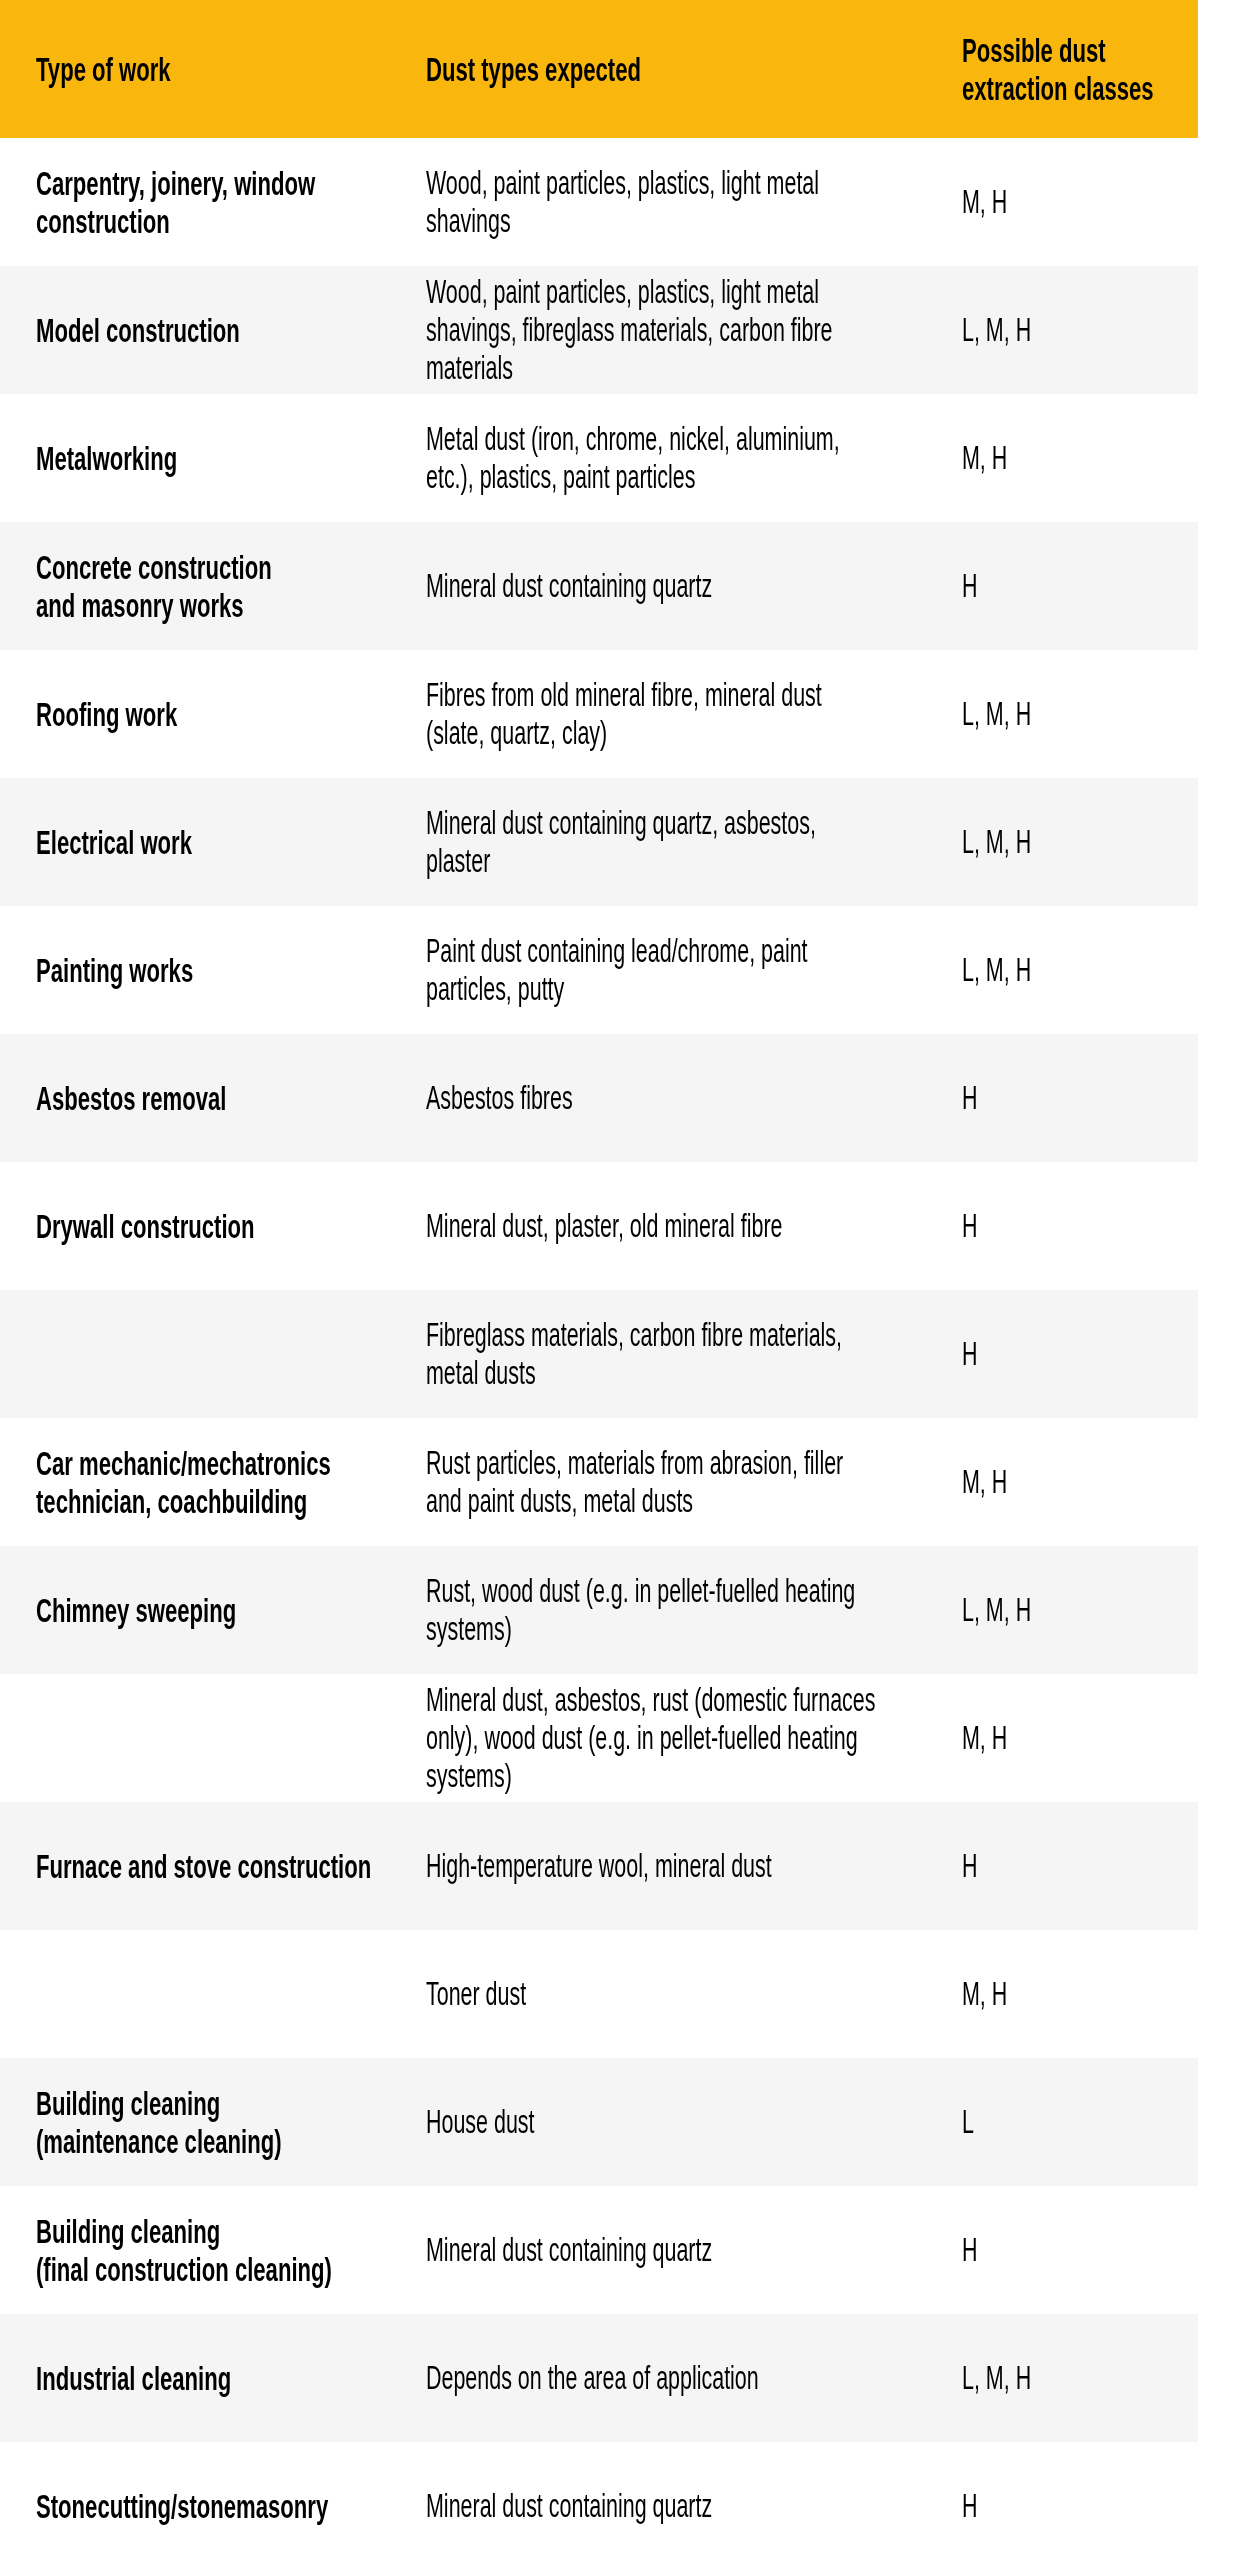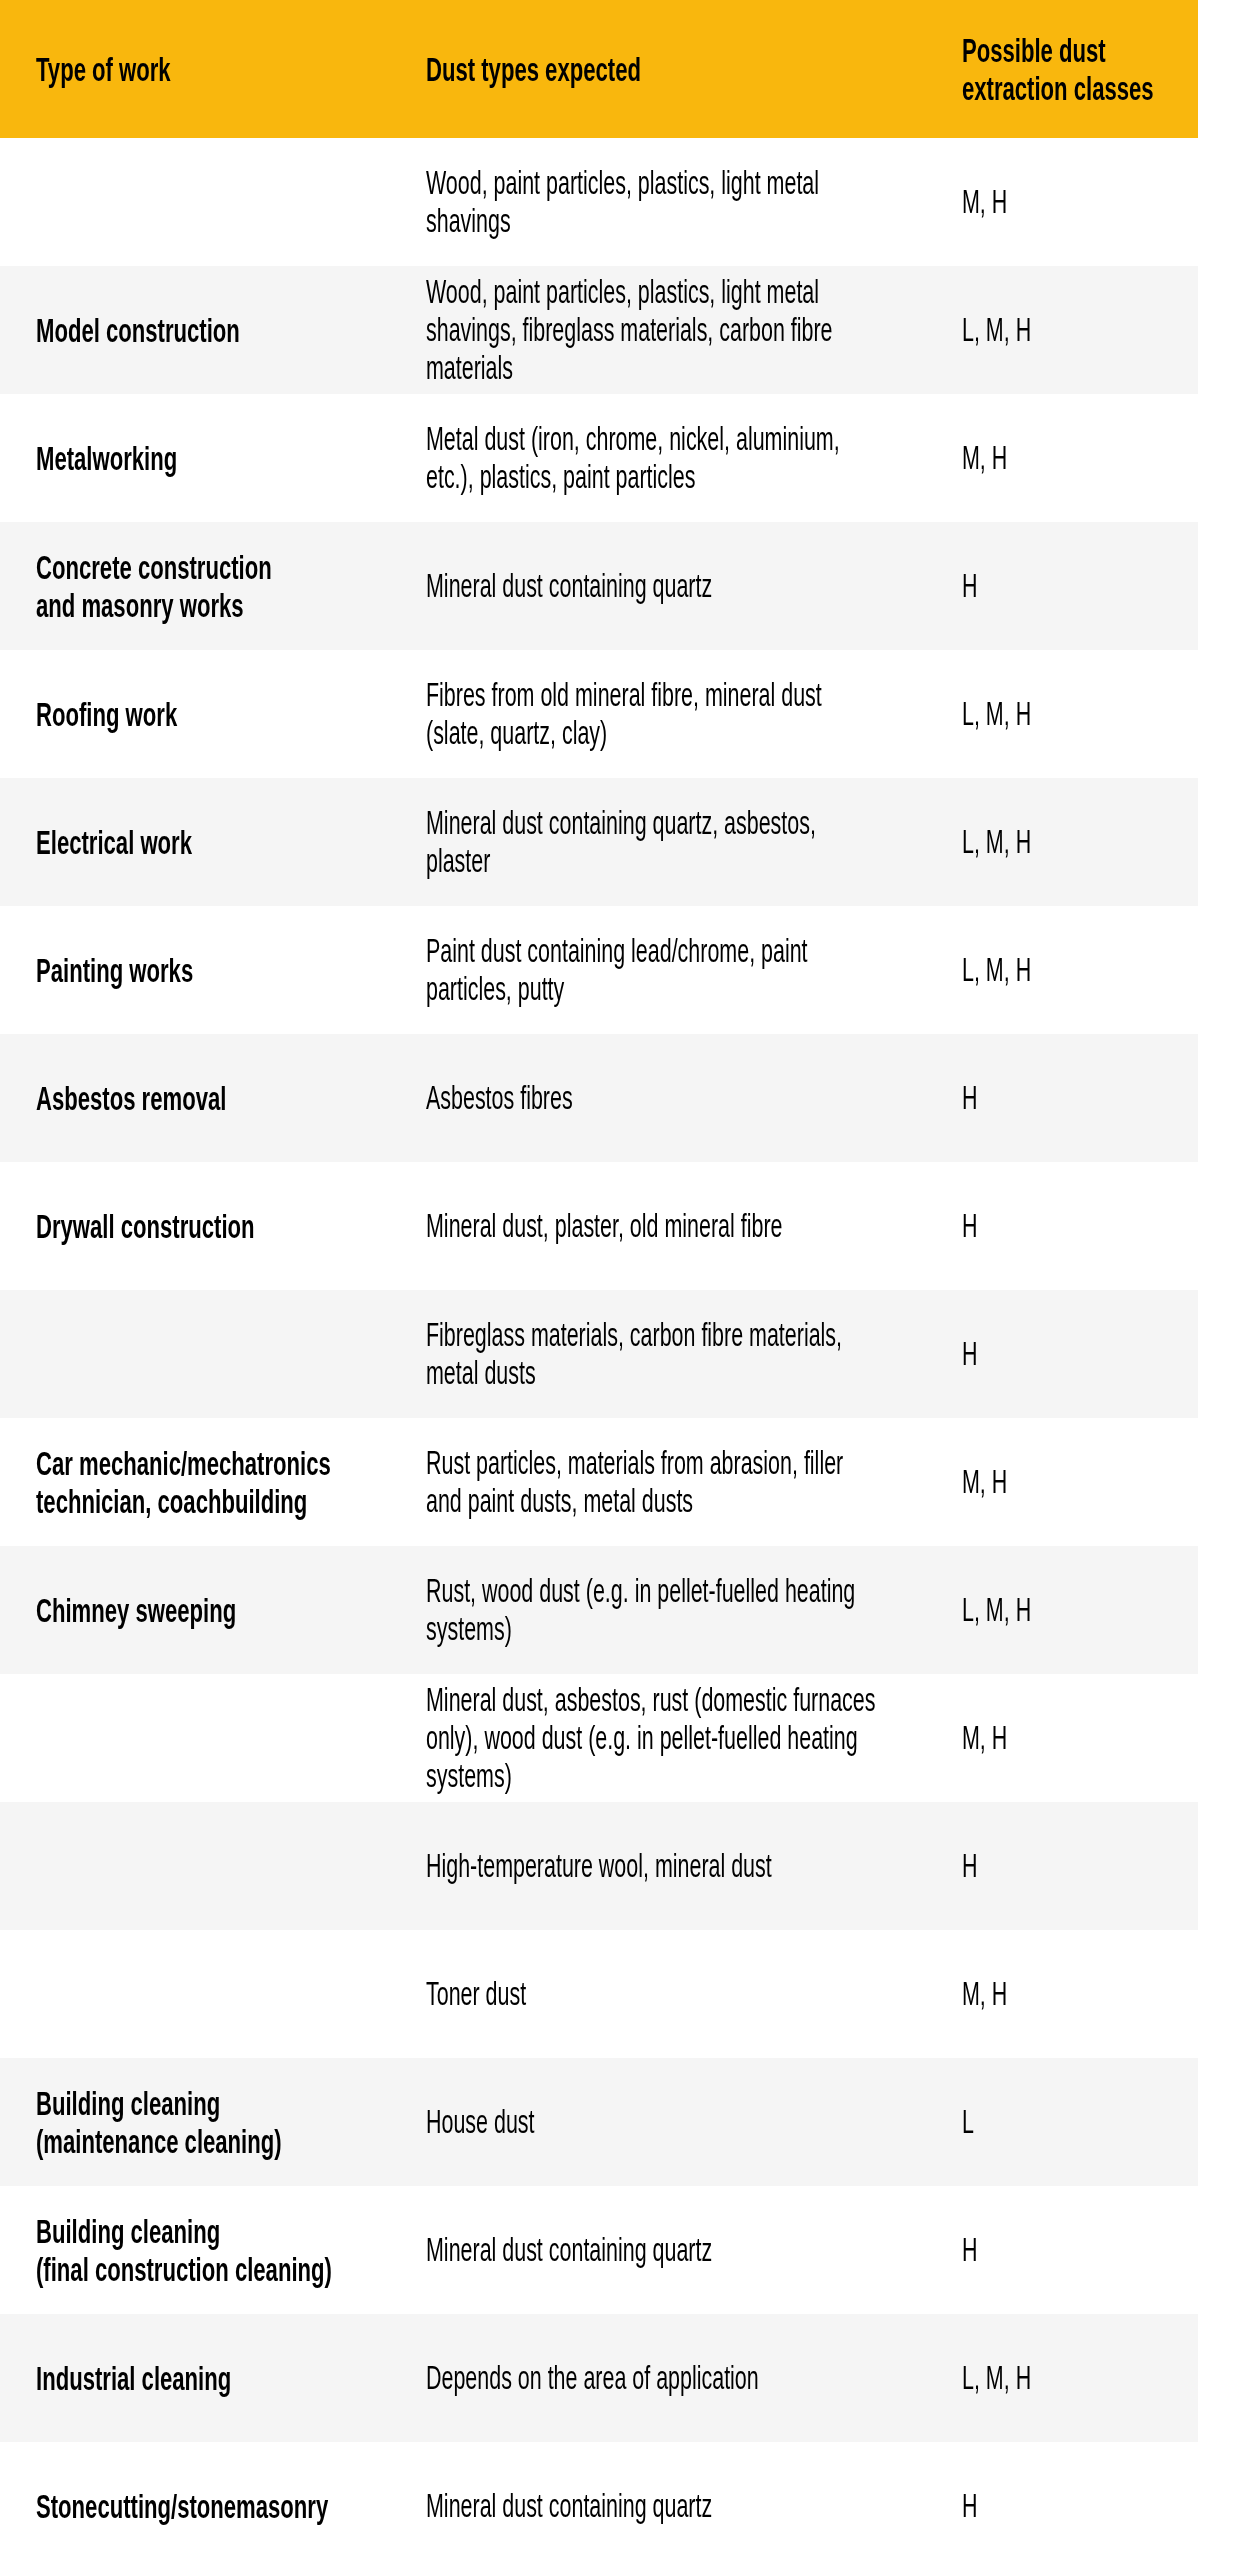--- a/index.html
+++ b/index.html
@@ -63,20 +63,24 @@
       <span class="txt bold">Dust types expected</span>
     </div>
     <div class="cell c3">
       <span class="txt bold">Possible dust
 extraction classes</span>
     </div>
   </div>
 
   <div id="tbody">
       <div class="row">
+    <div class="cell c1">
+      <span class="txt bold">Carpentry, joinery, window
+construction</span>
+    </div>
     <div class="cell c2">
       <span class="txt">Wood, paint particles, plastics, light metal
 shavings</span>
     </div>
     <div class="cell c3">
       <span class="txt">M, H</span>
     </div>
   </div>
       <div class="row shaded">
     <div class="cell c1">
@@ -211,20 +215,23 @@
     <div class="cell c2">
       <span class="txt">Mineral dust, asbestos, rust (domestic furnaces
 only), wood dust (e.g. in pellet-fuelled heating
 systems)</span>
     </div>
     <div class="cell c3">
       <span class="txt">M, H</span>
     </div>
   </div>
       <div class="row shaded">
+    <div class="cell c1">
+      <span class="txt bold">Furnace and stove construction</span>
+    </div>
     <div class="cell c2">
       <span class="txt">High-temperature wool, mineral dust</span>
     </div>
     <div class="cell c3">
       <span class="txt">H</span>
     </div>
   </div>
       <div class="row">
     <div class="cell c2">
       <span class="txt">Toner dust</span>

